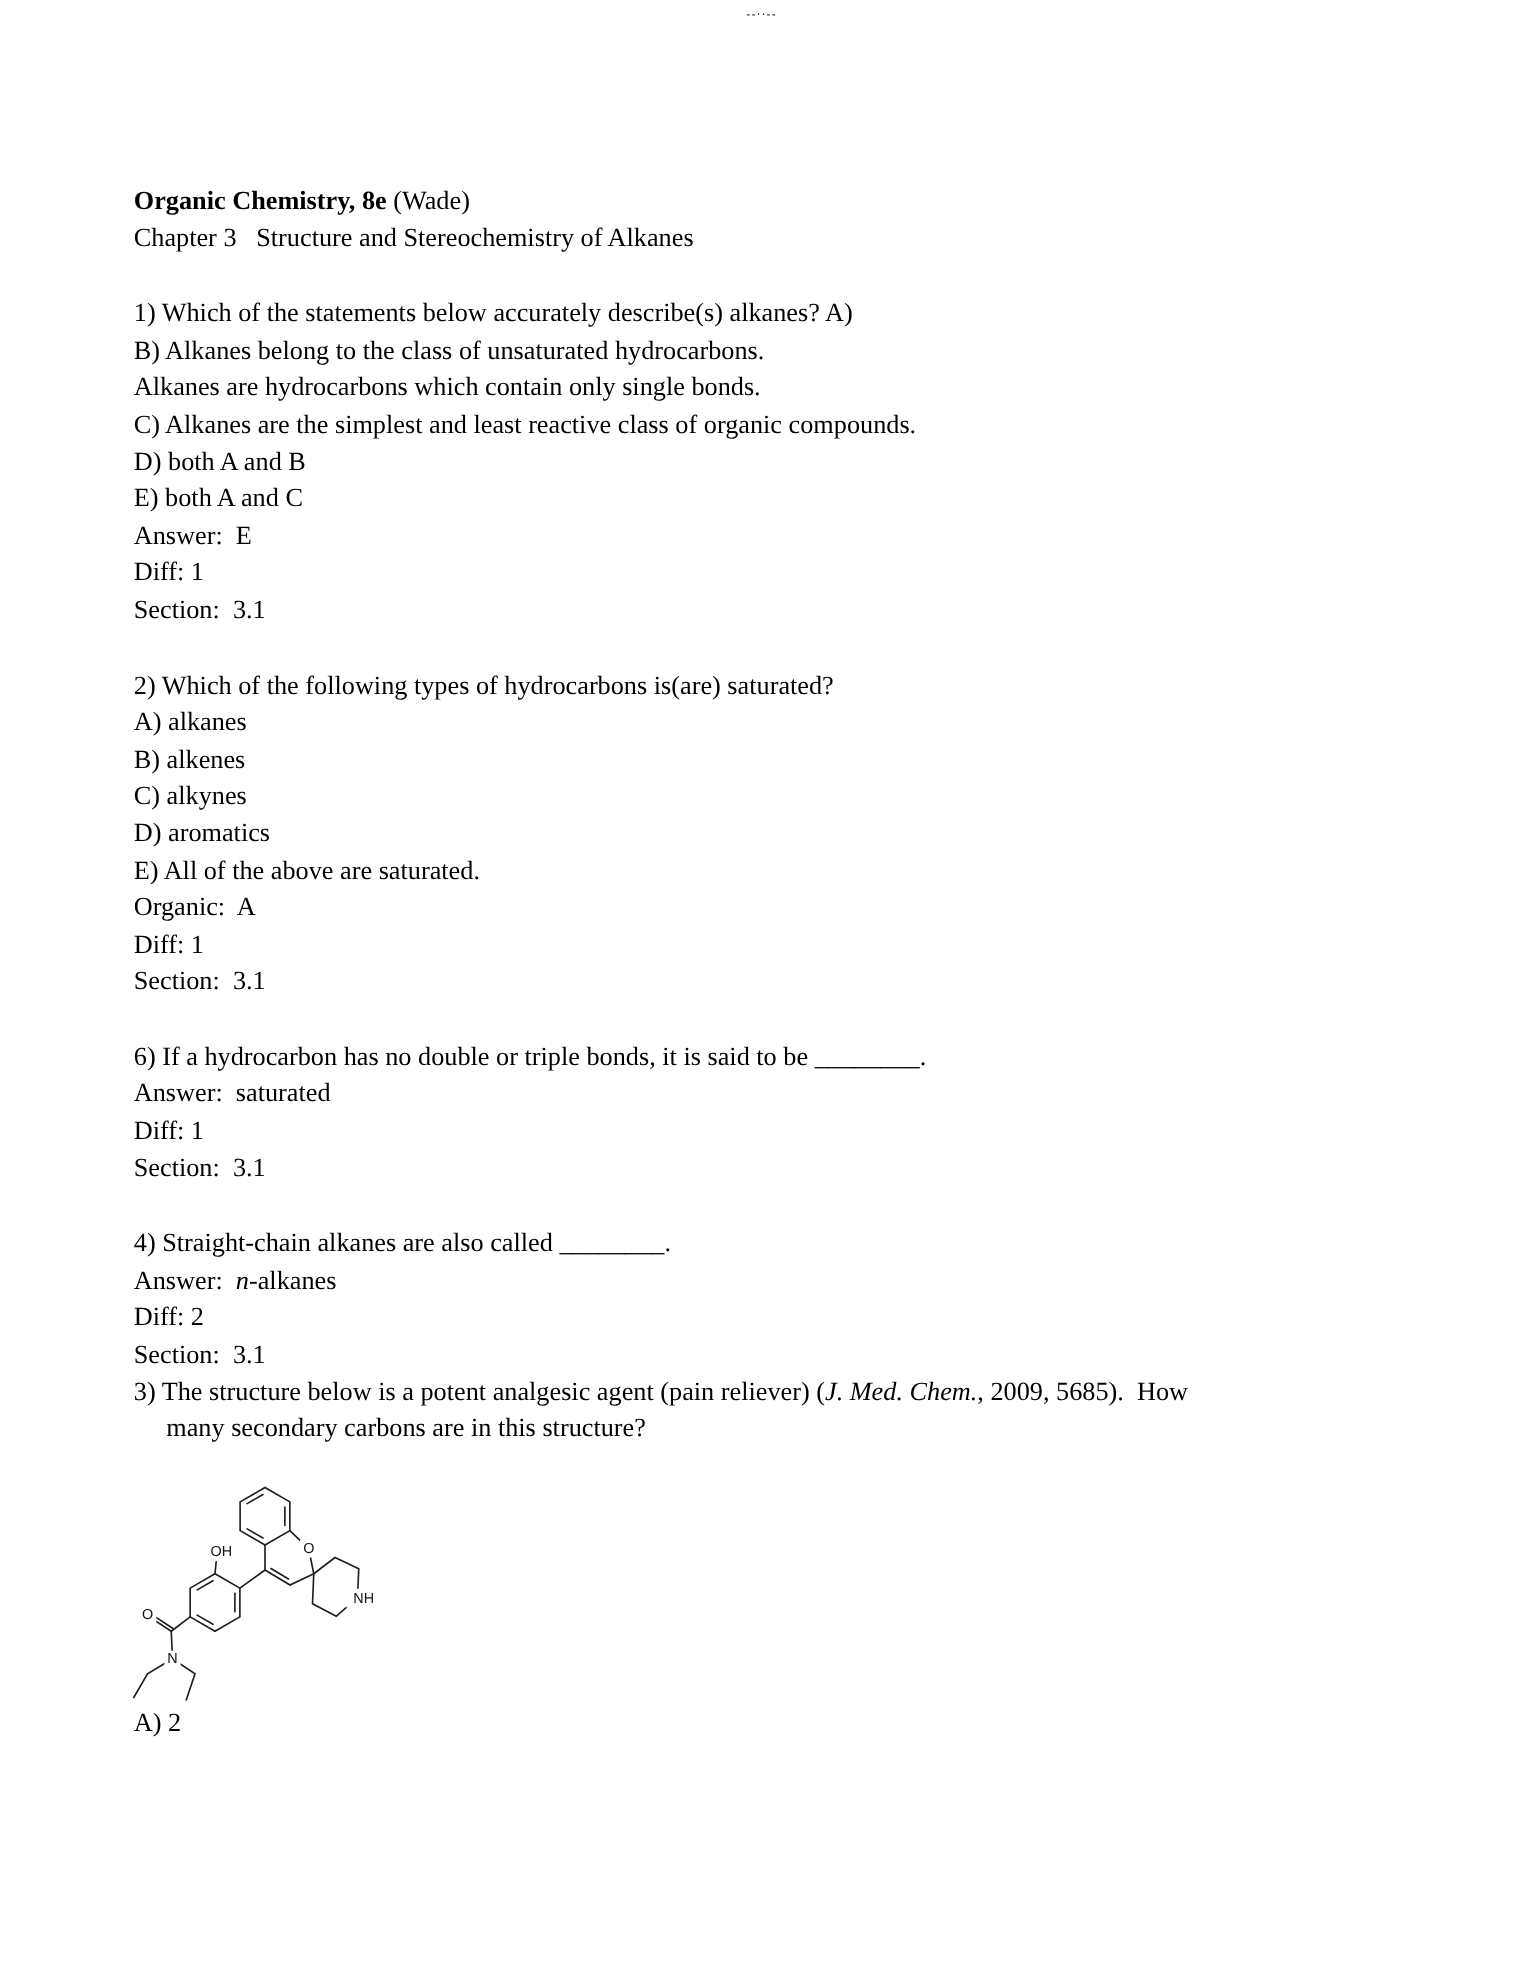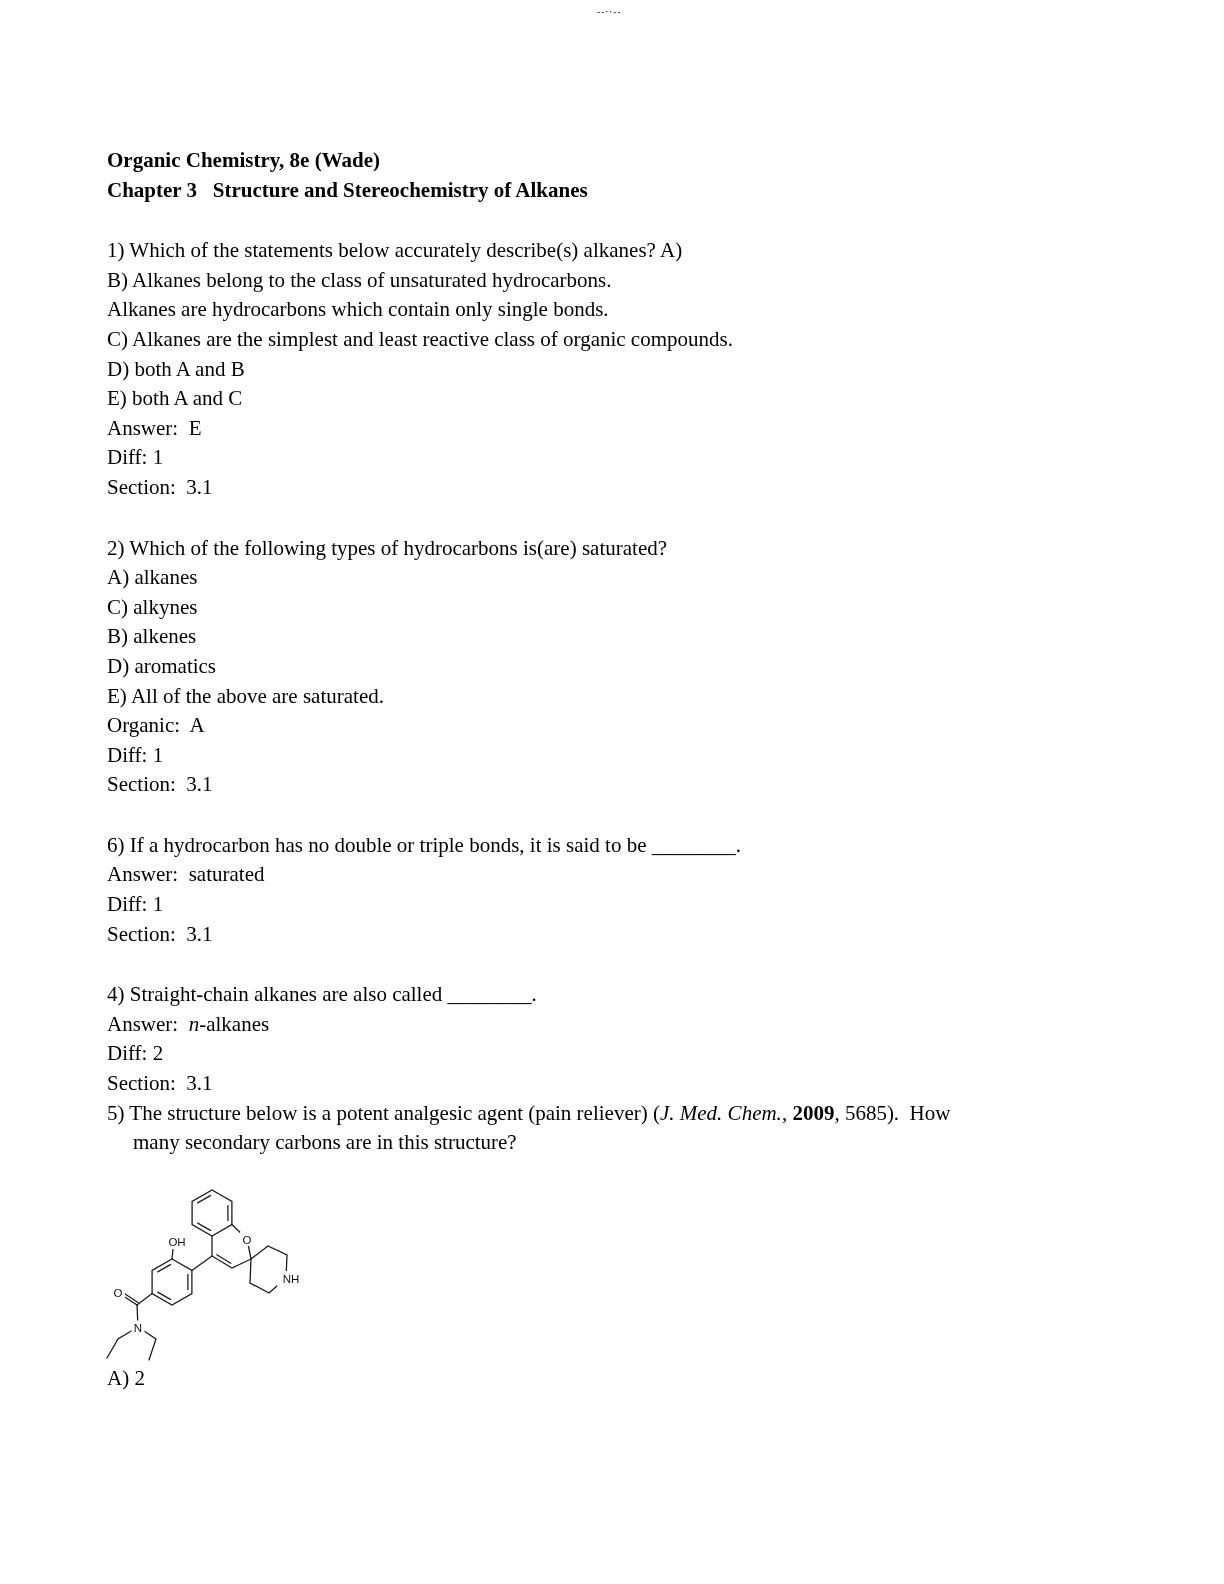--- a/index.html
+++ b/index.html
@@ -13,21 +13,21 @@
     color:#000;
     overflow:hidden;
   }
   .artifact {
     position:absolute; left:597px; top:-2px;
     font-family:"DejaVu Sans", sans-serif;
     font-size:9px; letter-spacing:1px; color:#000;
   }
   .content { position:absolute; left:107px; top:146px; width:1020px; }
   p.line { margin:0; white-space:pre-wrap; }
-  .b  { font-weight:bold; }
+  .b  { font-weight:normal; }
   .i  { font-style:italic; }
   .bi { font-weight:bold; }
   .blank { height:31px; }
   .indent2 { padding-left:26px; }
   .mol-figure { margin-top:24px; margin-left:-7px; width:210px; height:182px; }
   .mol-figure svg { display:block; }
   .mol-bond { stroke:#1c1c1c; stroke-width:1.3; fill:none; stroke-linecap:round; }
   .mol-label {
     font-family:"Liberation Sans", sans-serif;
     font-size:11.5px; fill:#111;
@@ -58,22 +58,22 @@
       <p class="line">Answer:  E</p>
       <p class="line">Diff: 1</p>
       <p class="line">Section:  3.1</p>
     </div>
 
     <div class="blank"></div>
 
     <div>
       <p class="line">2) Which of the following types of hydrocarbons is(are) saturated?</p>
       <p class="line">A) alkanes</p>
+      <p class="line">B) alkenes</p>
       <p class="line">C) alkynes</p>
-      <p class="line">B) alkenes</p>
       <p class="line">D) aromatics</p>
       <p class="line">E) All of the above are saturated.</p>
       <p class="line">Organic:  A</p>
       <p class="line">Diff: 1</p>
       <p class="line">Section:  3.1</p>
     </div>
 
     <div class="blank"></div>
 
     <div>
@@ -86,21 +86,21 @@
     <div class="blank"></div>
 
     <div>
       <p class="line">4) Straight-chain alkanes are also called ________.</p>
       <p class="line"><span>Answer:  </span><span class="i">n</span><span>-alkanes</span></p>
       <p class="line">Diff: 2</p>
       <p class="line">Section:  3.1</p>
     </div>
 
     <div>
-      <p class="line"><span>5) The structure below is a potent analgesic agent (pain reliever) (</span><span class="i">J. Med. Chem.</span><span>, </span><span class="b">2009</span><span>, 5685).  How</span></p>
+      <p class="line"><span>3) The structure below is a potent analgesic agent (pain reliever) (</span><span class="i">J. Med. Chem.</span><span>, </span><span class="b">2009</span><span>, 5685).  How</span></p>
       <p class="line indent2">many secondary carbons are in this structure?</p>
 
       <div class="mol-figure">
         <svg width="210" height="182" viewBox="0 0 210 182" xmlns="http://www.w3.org/2000/svg">
 
           <g>
             <path class="mol-bond" d="M112,8 L131.9,19.5 L131.9,42.5 L112,54 L92.1,42.5 L92.1,19.5 Z"></path>
             <line class="mol-bond" x1="127.9" y1="23.6" x2="127.9" y2="38.4"></line>
             <line class="mol-bond" x1="110.4" y1="48.4" x2="97.7" y2="41.1"></line>
             <line class="mol-bond" x1="97.7" y1="20.9" x2="110.4" y2="13.6"></line>

